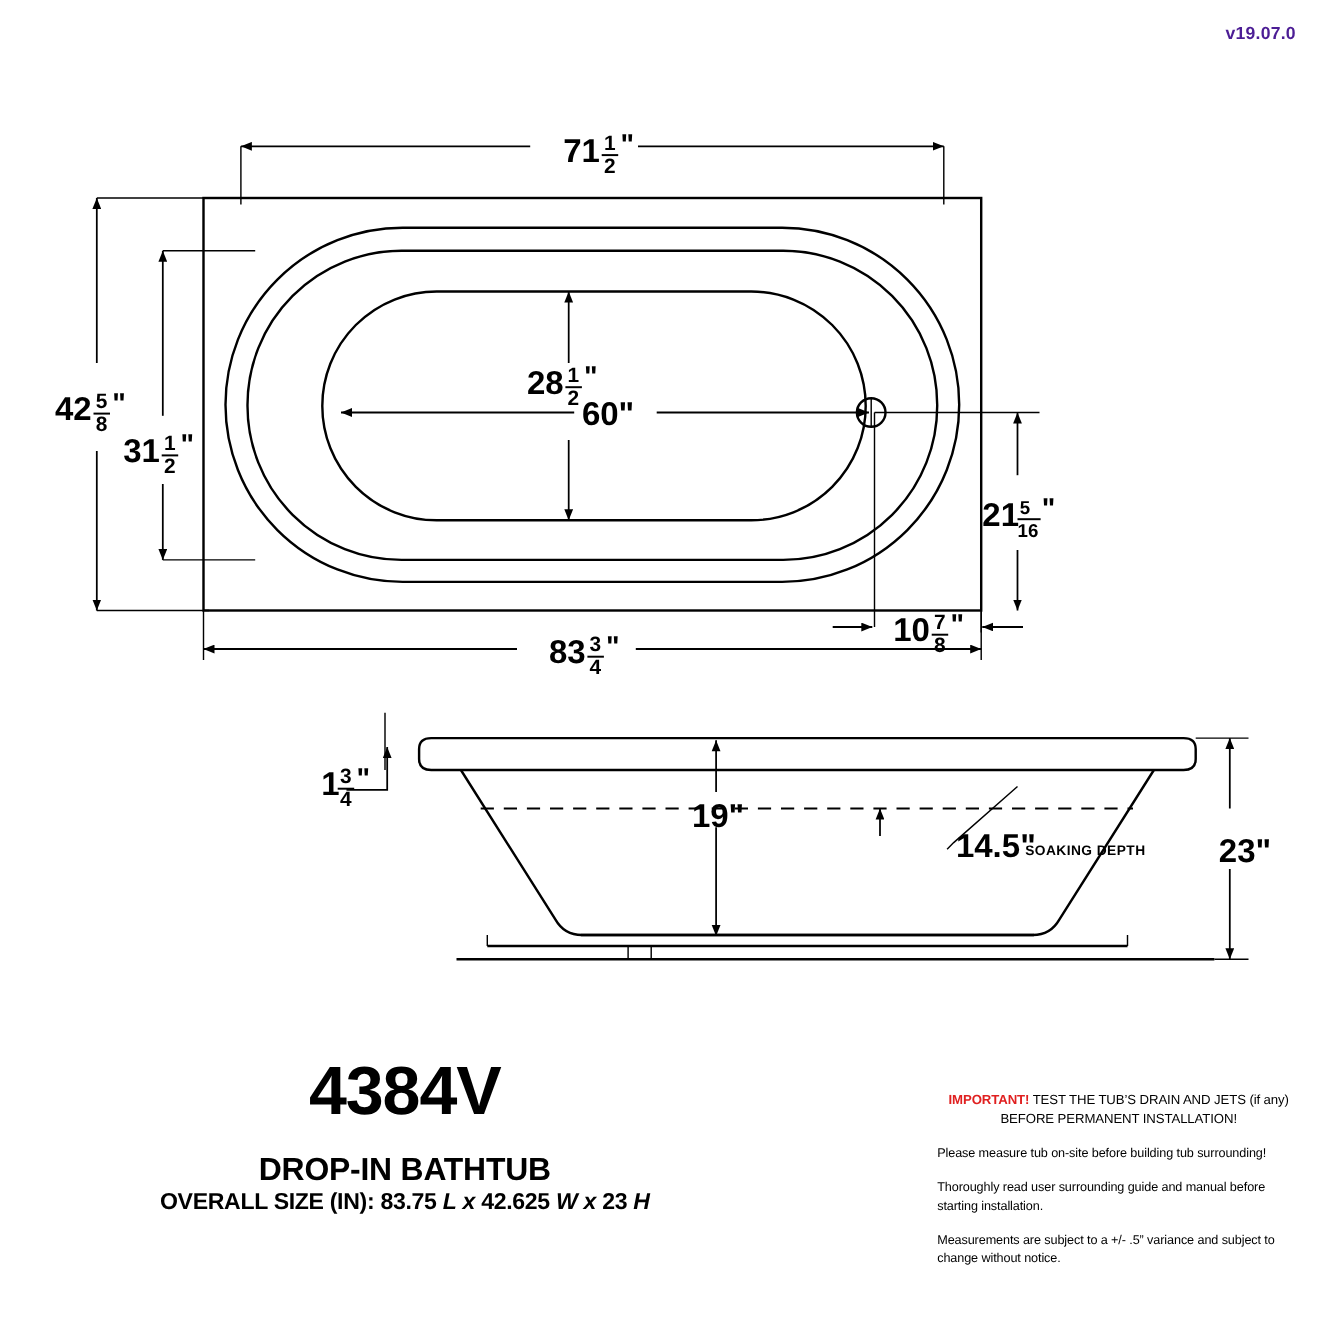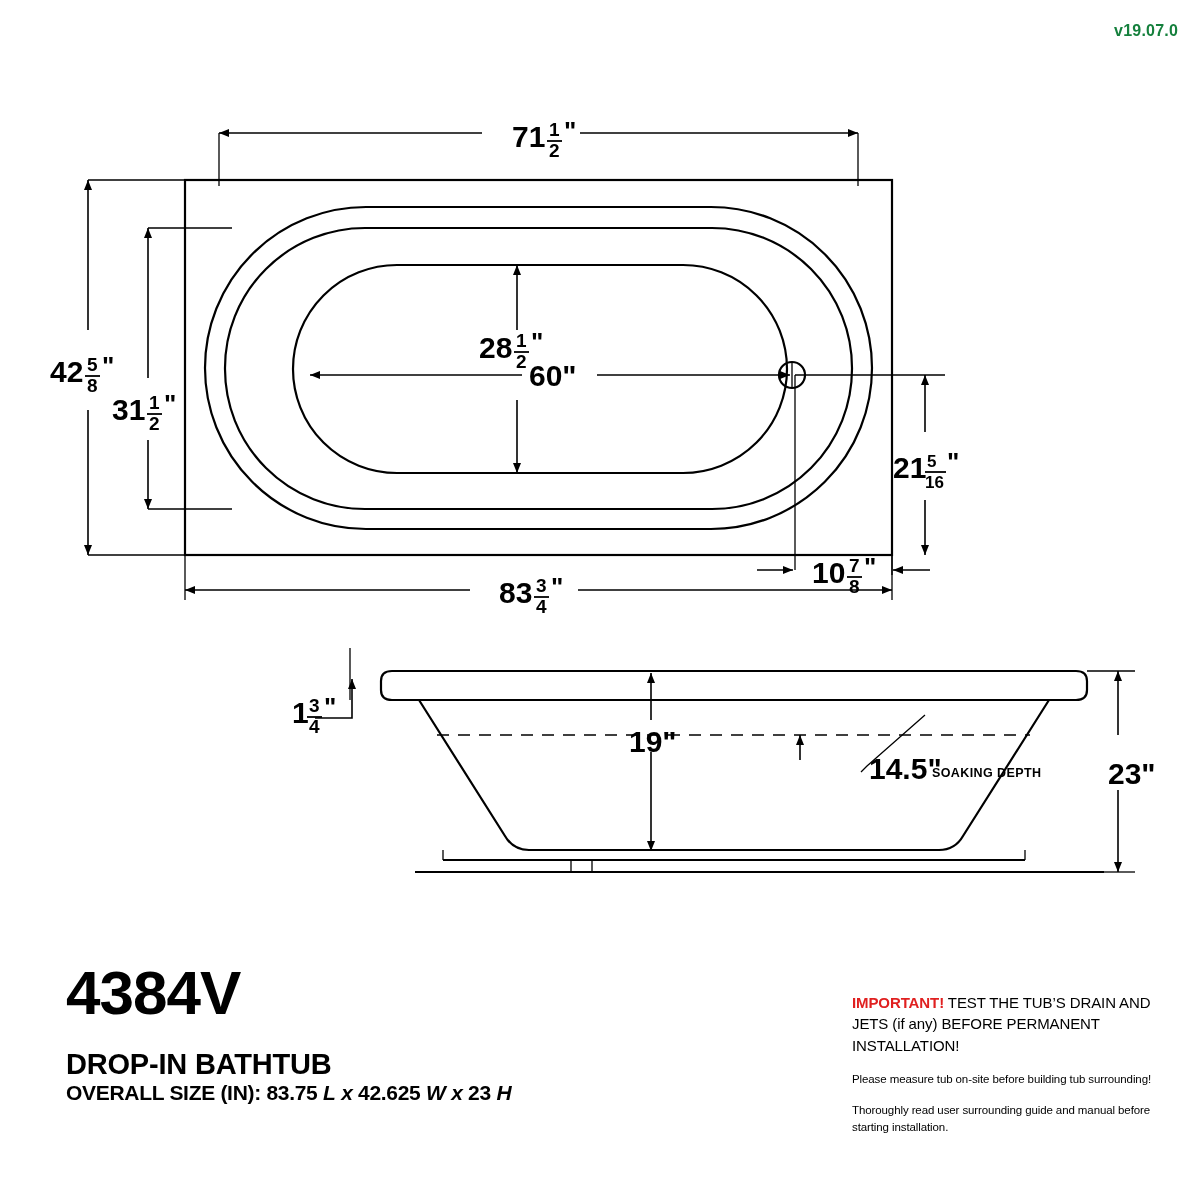--- a/index.html
+++ b/index.html
@@ -7,51 +7,51 @@
     width:1200px;height:1200px;
     background:#ffffff;
     font-family:"Liberation Sans", sans-serif;
     color:#000000;
     overflow:hidden;
     position:relative;
   }
   #sheet{position:absolute;inset:0;width:1200px;height:1200px;}
   .version{
     position:absolute;top:22px;right:22px;
-    font-size:16px;font-weight:bold;color:#15803d;
+    font-size:16px;font-weight:bold;color:#4c1d95;
     letter-spacing:.2px;
   }
   svg{position:absolute;top:0;left:0;width:1200px;height:1200px;}
   .ln{stroke:#000;stroke-width:1.6;fill:none;}
   .ln-thin{stroke:#000;stroke-width:1.3;fill:none;}
   .ln-body{stroke:#000;stroke-width:2.2;fill:none;}
   .dash{stroke:#000;stroke-width:1.6;fill:none;stroke-dasharray:12 9;}
   .dimtxt{font-family:"Liberation Sans", sans-serif;font-weight:bold;}
 
   
-  .titleblock{position:absolute;left:66px;top:962px;width:640px;}
+  .titleblock{position:absolute;left:48px;top:962px;width:640px;text-align:center;}
   .model{
     font-size:62px;font-weight:bold;line-height:1;
     letter-spacing:-1px;
   }
   .subtitle{
     font-size:29px;font-weight:bold;margin-top:24px;letter-spacing:-.2px;
   }
   .specline{
     font-size:21px;font-weight:bold;letter-spacing:-.3px;
     white-space:nowrap;
   }
   .specline .it{font-style:italic;}
 
   
   .notes{position:absolute;left:852px;top:992px;width:330px;}
   .note{font-size:11.5px;line-height:1.42;margin-bottom:15px;letter-spacing:-.1px;}
   .note:last-child{margin-bottom:0;}
   .note .imp{color:#e02020;font-weight:bold;}
-  .note.first{font-size:15px;}
+  .note.first{font-size:12px;text-align:center;}
 </style>
 </head>
 <body>
 
 <div id="sheet">
 
   <div class="version">v19.07.0</div>
 
   <svg viewBox="0 0 1200 1200">
     <defs>
@@ -224,15 +224,16 @@
       <span>23</span>
       <span class="it">H</span>
     </div>
 
   </div>
 
   <div class="notes">
     <div class="note first"><span class="imp">IMPORTANT!</span><span> TEST THE TUB’S DRAIN AND JETS (if any) BEFORE PERMANENT INSTALLATION!</span></div>
     <div class="note">Please measure tub on-site before building tub surrounding!</div>
     <div class="note">Thoroughly read user surrounding guide and manual before starting installation.</div>
+    <div class="note">Measurements are subject to a +/- .5” variance and subject to change without notice.</div>
   </div>
 
 </div>
 
 </body></html>

